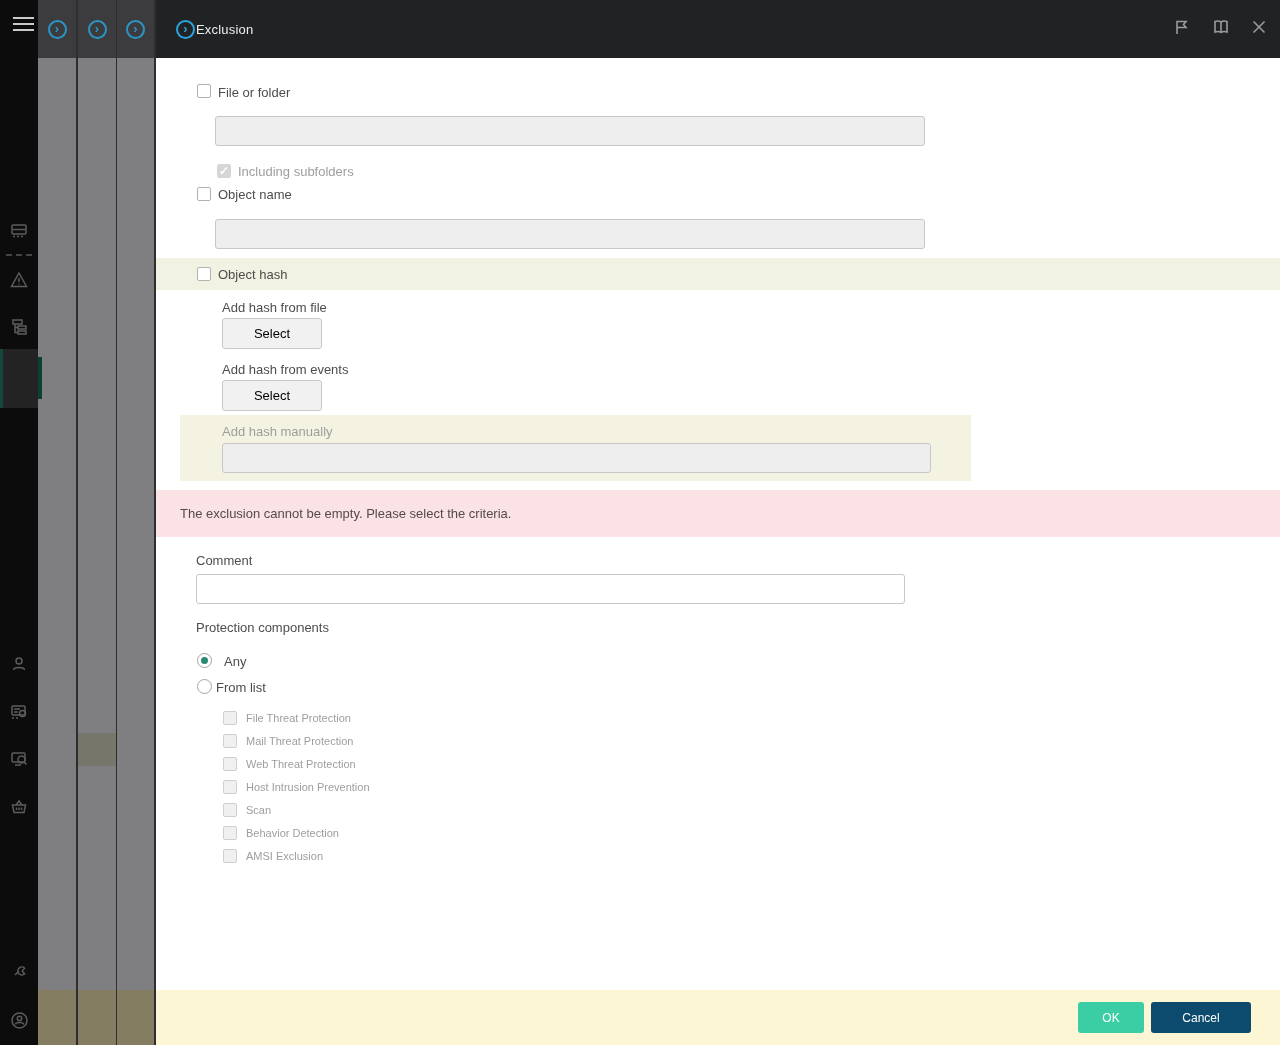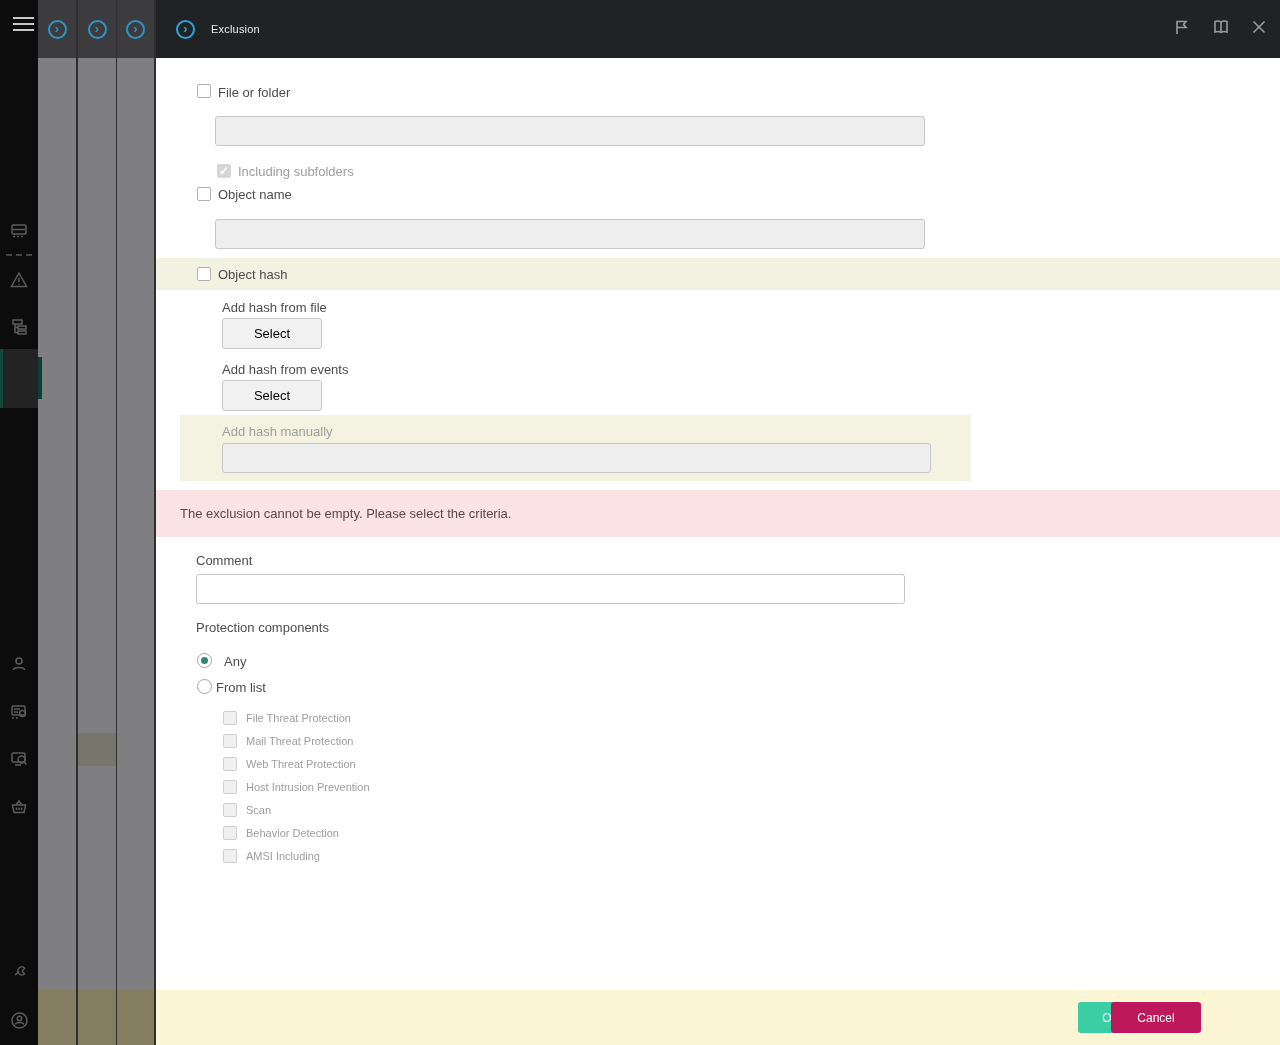--- a/index.html
+++ b/index.html
@@ -27,21 +27,21 @@
 
   .ring-ic { width:19px; height:19px; border:2px solid #29a4de; border-radius:50%;
              display:flex; align-items:center; justify-content:center;
              color:#29a4de; font-size:13px; font-weight:bold; line-height:1; }
   .ring-ic span { margin-top:-2px; }
 
   
   .dialog { position:absolute; left:156px; top:0; width:1124px; height:1045px; background:#ffffff; }
   .dlg-head { position:absolute; left:0; top:0; width:1124px; height:58px; background:#212224;
               display:flex; align-items:center; }
-  .dlg-title { color:#ededed; font-size:11px; margin-left:16px; letter-spacing:.2px; }
+  .dlg-title { color:#ededed; font-size:13px; margin-left:1px; letter-spacing:.2px; }
   .dlg-head .ring-ic { margin-left:20px; }
   .head-actions { position:absolute; right:14px; top:0; height:58px; display:flex; align-items:center; gap:22px; }
   .head-actions svg { stroke:#9b9b9b; fill:none; stroke-width:1.6; cursor:pointer; }
 
   
   .lbl { position:absolute; font-size:13px; color:#4d4d4d; white-space:nowrap; }
   .lbl.muted { color:#9e9e9e; }
   .cbx { position:absolute; width:14px; height:14px; background:#fff; border:1px solid #b2b2b2; border-radius:2px; cursor:pointer; }
   .cbx.dis-checked { background:#d6d6d6; border-color:#d6d6d6; cursor:default; }
   .cbx.dis-checked::after { content:"✓"; position:absolute; left:1px; top:-1px; color:#fff; font-size:12px; font-weight:bold; }
@@ -62,21 +62,21 @@
   .comp-list { position:absolute; left:67px; top:711px; }
   .comp-row { display:flex; align-items:center; margin-bottom:9px; height:14px; }
   .comp-row .cbx2 { width:14px; height:14px; background:#f0f0f0; border:1px solid #cfcfcf; border-radius:2px; margin-right:9px; }
   .comp-row .clabel { font-size:11px; color:#9e9e9e; white-space:nowrap; }
 
   
   .dlg-foot { position:absolute; left:0; top:990px; width:1124px; height:55px; background:#fdf6d4; }
   .btn { position:absolute; top:12px; height:31px; border:none; border-radius:3px; color:#fff;
          font-size:12px; font-family:inherit; cursor:pointer; }
   .btn-ok { left:922px; width:66px; background:#3bcda3; }
-  .btn-cancel { left:955px; width:90px; background:#be185d; }
+  .btn-cancel { left:995px; width:100px; background:#0c4a6e; }
 </style>
 </head>
 <body>
 
 <div class="stage">
 
   <div class="sidebar">
     <div class="hamburger">
         <span></span>
         <span></span>
@@ -281,21 +281,21 @@
           <span class="clabel">Scan</span>
         </div>
 
         <div class="comp-row">
           <div class="cbx2"></div>
           <span class="clabel">Behavior Detection</span>
         </div>
 
         <div class="comp-row">
           <div class="cbx2"></div>
-          <span class="clabel">AMSI Including</span>
+          <span class="clabel">AMSI Exclusion</span>
         </div>
       </div>
 
     <div class="dlg-foot">
       <button class="btn btn-ok">OK</button>
       <button class="btn btn-cancel">Cancel</button>
     </div>
 
   </div>
 </div>

